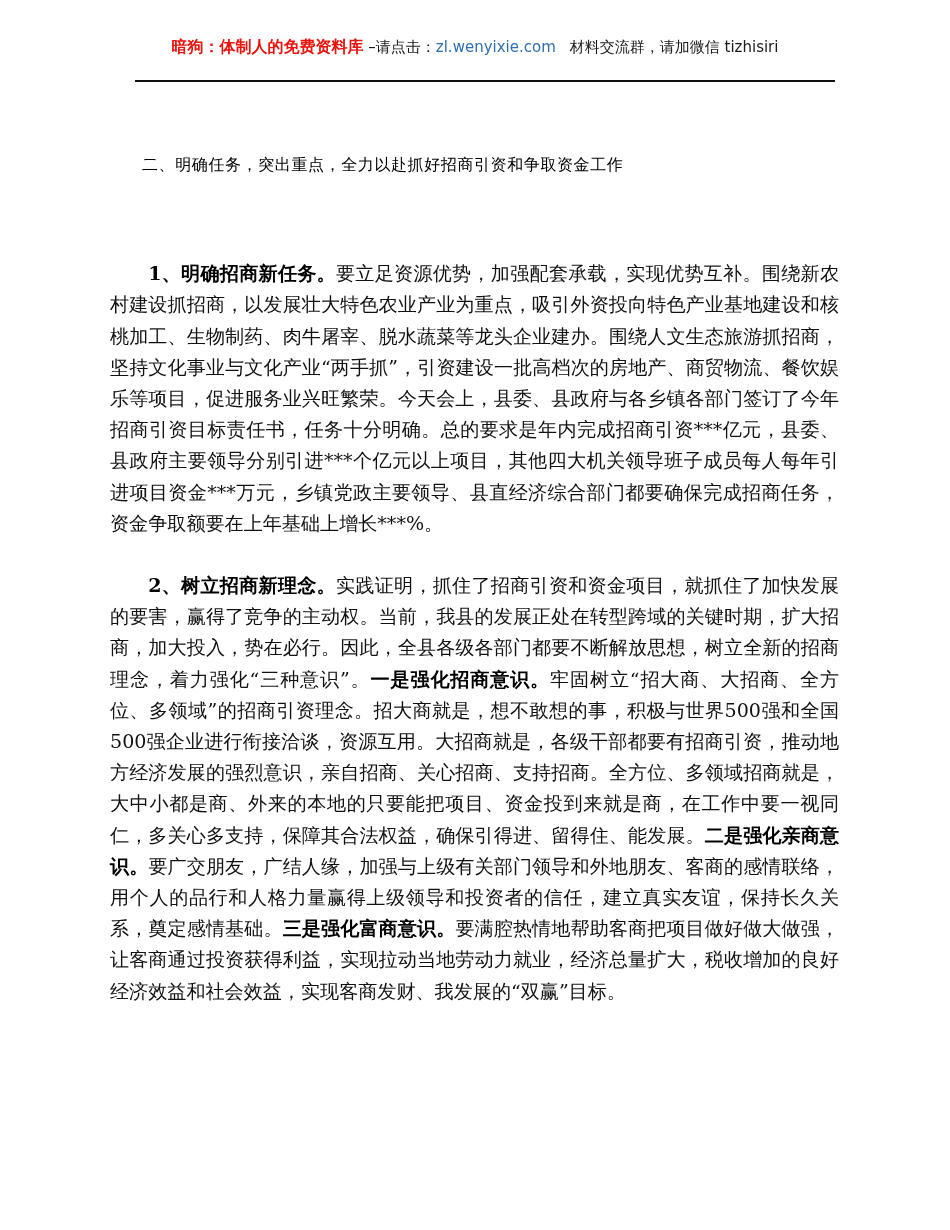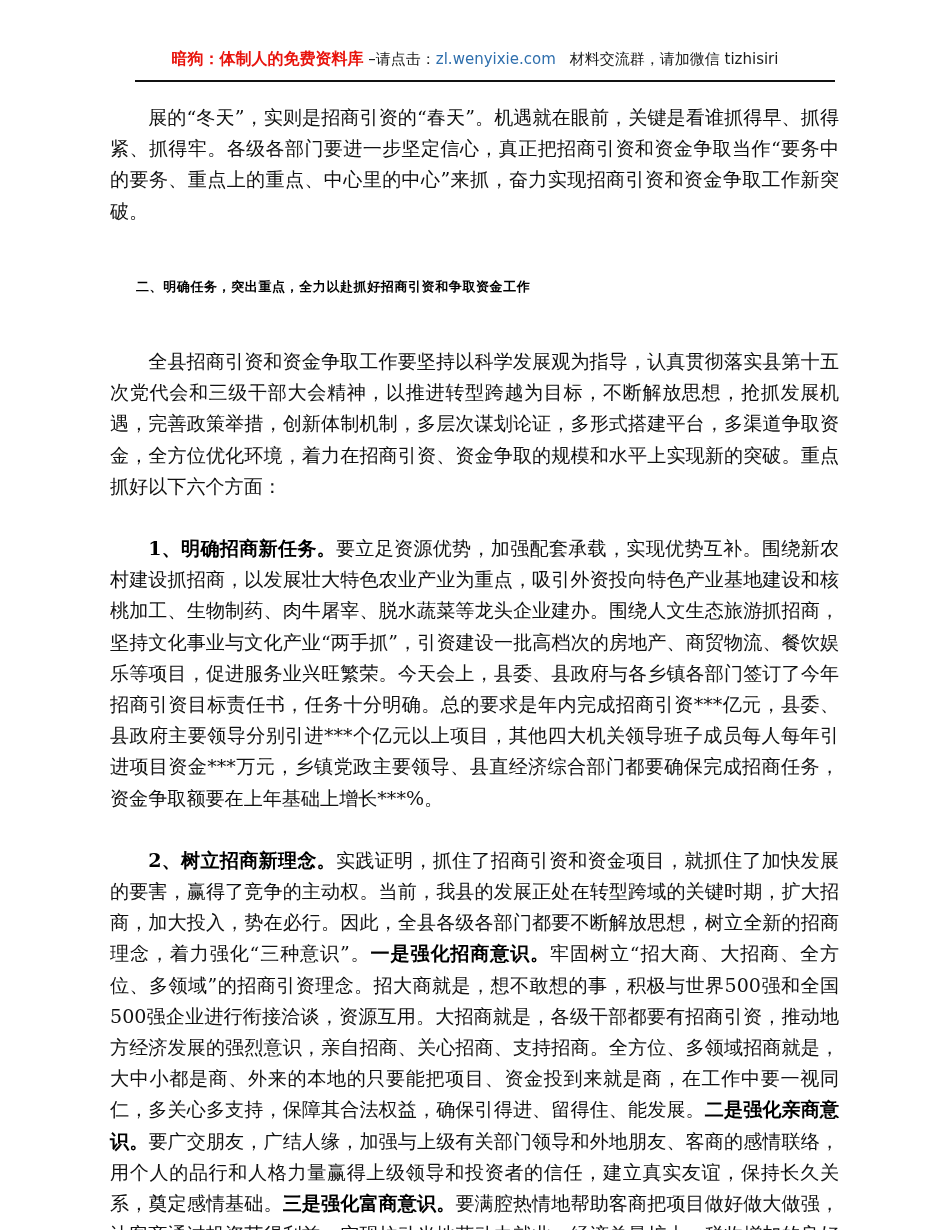--- a/index.html
+++ b/index.html
@@ -13,21 +13,21 @@
     position: relative;
     font-family: "DejaVu Serif", "Liberation Serif", serif;
     color: #000000;
     overflow: hidden;
   }
 
   
   .banner {
     position: absolute;
     left: 0;
-    top: 48px;
+    top: 36px;
     width: 950px;
     text-align: center;
     white-space: nowrap;
   }
   .banner-line {
     display: inline-block;
     font-size: 15.5px;
     line-height: 22px;
     letter-spacing: 0px;
   }
@@ -76,23 +76,23 @@
     text-align: justify;
     text-justify: inter-ideograph;
     text-indent: 2em;
     color: #111111;
     font-family: "DejaVu Serif", "Liberation Serif", serif;
   }
   .gap {
     height: 31px;
   }
   .heading {
-    font-size: 13px;
+    font-size: 16px;
     line-height: 31.2px;
-    font-weight: bold;
+    font-weight: normal;
     text-indent: 2em;
     letter-spacing: 0.6px;
     color: #000000;
     font-family: "DejaVu Serif", "Liberation Serif", serif;
   }
   b.bd {
     font-weight: bold;
     color: #000000;
     margin-top: 7px;
   }
@@ -102,29 +102,27 @@
 
 <div class="banner">
   <span class="banner-line">
     <span class="banner-red">暗狗：体制人的免费资料库</span><span class="banner-dark"> –请点击：</span><span class="banner-link">zl.wenyixie.com</span><span class="banner-tail">材料交流群，请加微信 tizhisiri</span>
   </span>
 </div>
 <div class="banner-rule"></div>
 
 <div class="doc">
 
-  <p class="para">展的“冬天”，实则是招商引资的“春天”。机遇就在眼前，关键是看谁抓得早、抓得紧、抓得牢。各级各部门要进一步坚定信心，真正把招商引资和资金争取当作“要务中的要务、重点上的重点、中心里的中心”来抓，奋力实现招商引资和资金争取工作新突破。</p>
 
   <div class="gap"></div>
 
   <p class="heading">二、明确任务，突出重点，全力以赴抓好招商引资和争取资金工作</p>
 
   <div class="gap"></div>
 
-  <p class="para">全县招商引资和资金争取工作要坚持以科学发展观为指导，认真贯彻落实县第十五次党代会和三级干部大会精神，以推进转型跨越为目标，不断解放思想，抢抓发展机遇，完善政策举措，创新体制机制，多层次谋划论证，多形式搭建平台，多渠道争取资金，全方位优化环境，着力在招商引资、资金争取的规模和水平上实现新的突破。重点抓好以下六个方面：</p>
 
   <div class="gap"></div>
 
   <p class="para"><b class="bd">1、明确招商新任务。</b><span>要立足资源优势，加强配套承载，实现优势互补。围绕新农村建设抓招商，以发展壮大特色农业产业为重点，吸引外资投向特色产业基地建设和核桃加工、生物制药、肉牛屠宰、脱水蔬菜等龙头企业建办。围绕人文生态旅游抓招商，坚持文化事业与文化产业“两手抓”，引资建设一批高档次的房地产、商贸物流、餐饮娱乐等项目，促进服务业兴旺繁荣。今天会上，县委、县政府与各乡镇各部门签订了今年招商引资目标责任书，任务十分明确。总的要求是年内完成招商引资***亿元，县委、县政府主要领导分别引进***个亿元以上项目，其他四大机关领导班子成员每人每年引进项目资金***万元，乡镇党政主要领导、县直经济综合部门都要确保完成招商任务，资金争取额要在上年基础上增长***%。</span></p>
 
   <div class="gap"></div>
 
   <p class="para"><b class="bd">2、树立招商新理念。</b><span>实践证明，抓住了招商引资和资金项目，就抓住了加快发展的要害，赢得了竞争的主动权。当前，我县的发展正处在转型跨域的关键时期，扩大招商，加大投入，势在必行。因此，全县各级各部门都要不断解放思想，树立全新的招商理念，着力强化“三种意识”。</span><b class="bd">一是强化招商意识。</b><span>牢固树立“招大商、大招商、全方位、多领域”的招商引资理念。招大商就是，想不敢想的事，积极与世界500强和全国500强企业进行衔接洽谈，资源互用。大招商就是，各级干部都要有招商引资，推动地方经济发展的强烈意识，亲自招商、关心招商、支持招商。全方位、多领域招商就是，大中小都是商、外来的本地的只要能把项目、资金投到来就是商，在工作中要一视同仁，多关心多支持，保障其合法权益，确保引得进、留得住、能发展。</span><b class="bd">二是强化亲商意识。</b><span>要广交朋友，广结人缘，加强与上级有关部门领导和外地朋友、客商的感情联络，用个人的品行和人格力量赢得上级领导和投资者的信任，建立真实友谊，保持长久关系，奠定感情基础。</span><b class="bd">三是强化富商意识。</b><span>要满腔热情地帮助客商把项目做好做大做强，让客商通过投资获得利益，实现拉动当地劳动力就业，经济总量扩大，税收增加的良好经济效益和社会效益，实现客商发财、我发展的“双赢”目标。</span></p>
 
 </div>

